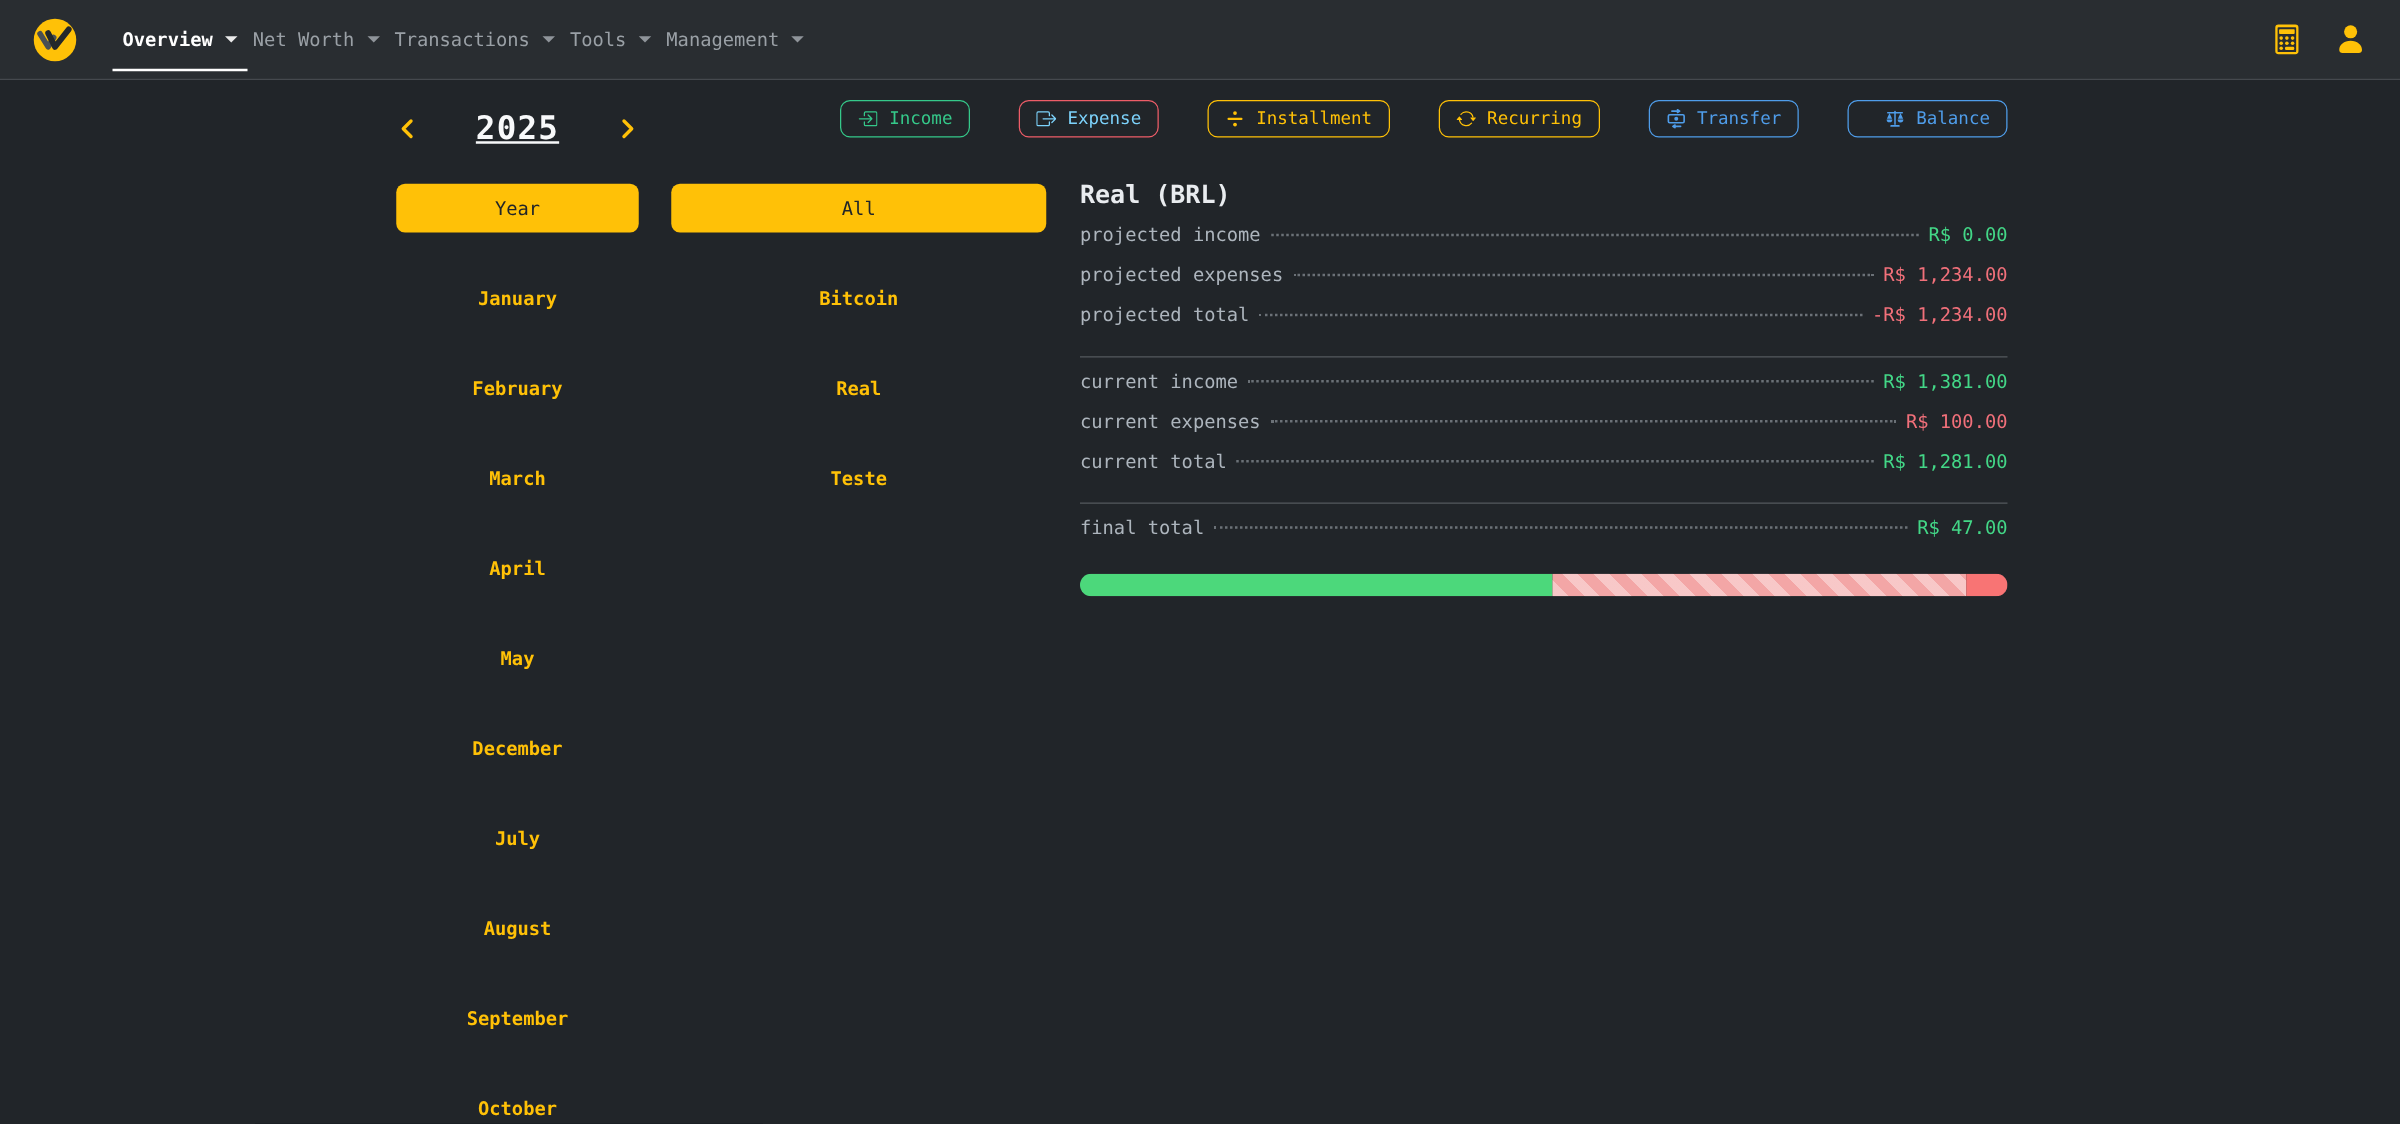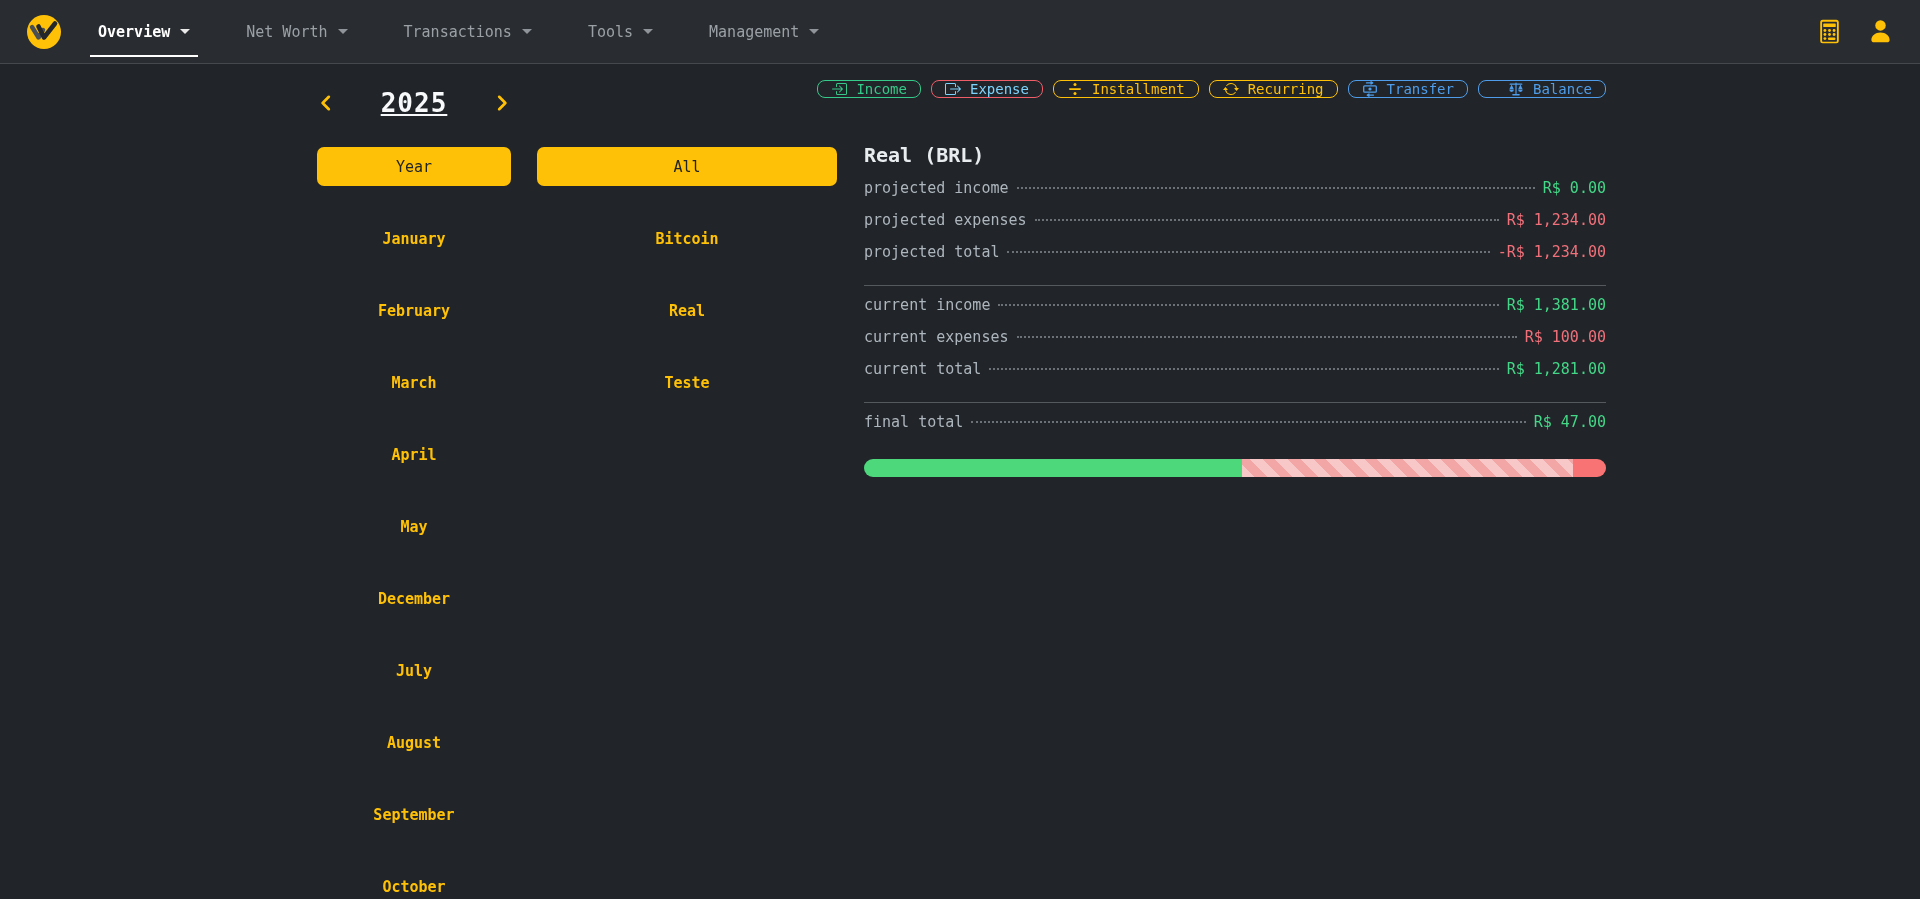--- a/index.html
+++ b/index.html
@@ -10,21 +10,21 @@
     font-family: "DejaVu Sans Mono", "Liberation Mono", monospace;
     overflow: hidden;
   }
   
   .navbar {
     position: absolute; top:0; left:0; right:0; height:64px;
     background:#292d31; border-bottom:1px solid #45494e;
     display:flex; align-items:center; padding:0 26px;
   }
   .brand { width:36px; height:36px; margin-right:30px; cursor:pointer; flex:none; }
-  .nav-menu { display:flex; align-items:center; gap:44px; height:100%; }
+  .nav-menu { display:flex; align-items:center; height:100%; }
   .nav-link {
     position:relative; display:flex; align-items:center; gap:10px;
     color:#9aa0a6; font-size:15px; cursor:pointer; padding:4px 6px;
   }
   .nav-link.active { color:#ffffff; font-weight:bold; }
   .nav-link.active::after {
     content:""; position:absolute; left:-2px; right:-2px; bottom:-12px;
     height:2px; background:#ffffff;
   }
   .caret {
@@ -54,23 +54,23 @@
   .link-item {
     height:40px; line-height:40px; text-align:center;
     color:#ffc107; font-size:15px; font-weight:bold; cursor:pointer;margin-top:32px;
   }
   
   .actions {
     position:absolute; left:864px; top:80px; width:742px;
     display:flex; justify-content:flex-end; gap:10px;
   }
   .action-btn {
-    height:18px; padding:0 13px; display:flex; align-items:center; gap:9px;
+    height:30px; padding:0 13px; display:flex; align-items:center; gap:9px;
     background:transparent; border:1px solid; border-radius:8px;
-    font-family:inherit; font-size:14px; cursor:pointer; white-space:nowrap;
+    font-family:inherit; font-size:14px; cursor:pointer; white-space:nowrap;margin-left:29px;
   }
   .action-btn svg { width:16px; height:16px; flex:none; }
   
   .summary { position:absolute; left:864px; top:144px; width:742px; }
   .summary-title { color:#e9ecef; font-size:20px; font-weight:bold; line-height:23px; margin-bottom:12px; }
   .srow { display:flex; align-items:baseline; height:32px; font-size:15px; color:#adb5bd; }
   .rlabel { white-space:nowrap; }
   .leader { flex:1; border-bottom:2px dotted #6b7177; margin:0 8px; position:relative; top:-4px; min-width:20px; }
   .rvalue { white-space:nowrap; }
   .rvalue.positive { color:#43d787; }
@@ -185,21 +185,21 @@
       <span>Expense</span>
     </button>
     <button class="action-btn" style="color: rgb(255, 193, 7); border-color: rgb(255, 193, 7);">
       <svg viewBox="0 0 16 16" fill="currentColor">
         <circle cx="8" cy="3.4" r="1.5"></circle>
           <rect x="2" y="7.2" width="12" height="1.7" rx=".8"></rect>
           <circle cx="8" cy="12.6" r="1.5"></circle>
       </svg>
       <span>Installment</span>
     </button>
-    <button class="action-btn" style="color: rgb(255, 193, 7); border-color: rgb(255, 193, 7); align-items: flex-end;">
+    <button class="action-btn" style="color: rgb(255, 193, 7); border-color: rgb(255, 193, 7);">
       <svg viewBox="0 0 16 16" fill="currentColor">
         <path d="M11.534 7h3.932a.25.25 0 0 1 .192.41l-1.966 2.36a.25.25 0 0 1-.384 0l-1.966-2.36a.25.25 0 0 1 .192-.41zm-11 2h3.932a.25.25 0 0 0 .192-.41L2.692 6.23a.25.25 0 0 0-.384 0L.342 8.59A.25.25 0 0 0 .534 9z"></path>
         <path d="M8 3c-1.552 0-2.94.707-3.857 1.818a.5.5 0 1 1-.771-.636A6.002 6.002 0 0 1 13.917 7H12.9A5.002 5.002 0 0 0 8 3zM3.1 9a5.002 5.002 0 0 0 8.757 2.182.5.5 0 1 1 .771.636A6.002 6.002 0 0 1 2.083 9H3.1z"></path>
       </svg>
       <span>Recurring</span>
     </button>
     <button class="action-btn" style="color: rgb(79, 157, 234); border-color: rgb(79, 157, 234);">
       <svg viewBox="0 0 16 16" fill="none" stroke="currentColor" stroke-width="1.3">
         <rect x="1.7" y="4.8" width="12.6" height="6.4" rx="1"></rect>
         <circle cx="8" cy="8" r="1.6" fill="currentColor" stroke="none"></circle>

